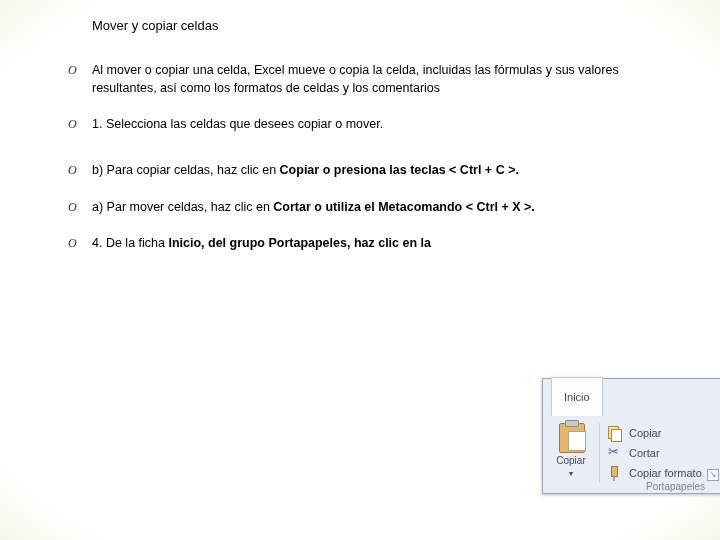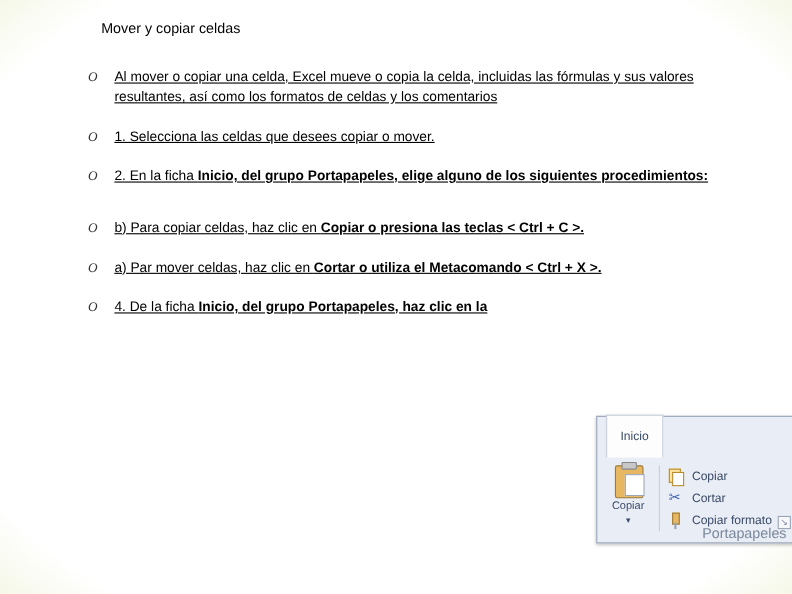--- a/index.html
+++ b/index.html
@@ -17,21 +17,21 @@
     position:absolute;
     left:60px;top:18px;right:30px;bottom:20px;
   }
   .title{
     font-size:13px;
     font-weight:normal;
     margin:0 0 28px 32px;
   }
   ul.bullets{
     list-style:none;
-    padding:0;margin:16px;text-decoration:underline;
+    padding:0;margin:4px;
   }
   ul.bullets>li{
     position:relative;
     padding-left:28px;
     font-size:12.5px;
     line-height:1.45;
     margin-bottom:18px;
   }
   ul.bullets>li::before{
     content:"O";
@@ -137,42 +137,41 @@
     left:3px;top:0;width:5px;height:9px;
     background:#e8b762;border:1px solid #9d7a38;
   }
   .ic-brush::after{
     content:"";position:absolute;
     left:5px;top:9px;width:2px;height:6px;
     background:#9aa6b8;
   }
   .groupLbl{
     position:absolute;
-    right:8px;bottom:1px;
-    font-size:13px;
+    right:18px;bottom:1px;
+    font-size:10px;
     color:#7a879b;
   }
   .launcher{
     position:absolute;
     right:4px;bottom:12px;
     width:10px;height:10px;
     border:1px solid #9aa6b8;
     font-size:8px;line-height:9px;text-align:center;
     color:#7a879b;background:#f5f7fb;
   }
 </style>
 </head>
 <body>
 
 <div class="page">
   <div class="title">Mover y copiar celdas</div>
   <ul class="bullets" id="bl">
       <li>Al mover o copiar una celda, Excel mueve o copia la celda, incluidas las fórmulas y sus valores resultantes, así como los formatos de celdas y los comentarios</li>
       <li>1. Selecciona las celdas que desees copiar o mover.</li>
-      <li>2. En la ficha <b>Inicio, del grupo Portapapeles, elige alguno de los siguientes procedimientos:</b></li>
       <div class="gap"></div>
       <li>b) Para copiar celdas, haz clic en <b>Copiar o presiona las teclas &lt; Ctrl + C &gt;.</b></li>
       <li>a) Par mover celdas, haz clic en <b>Cortar o utiliza el Metacomando &lt; Ctrl + X &gt;.</b></li>
       <li>4. De la ficha <b>Inicio, del grupo Portapapeles, haz clic en la</b></li>
     </ul>
 </div>
 
 <div class="ribbon">
   <div class="tab tabActive">Inicio</div>
   <div class="ribbonBody">

